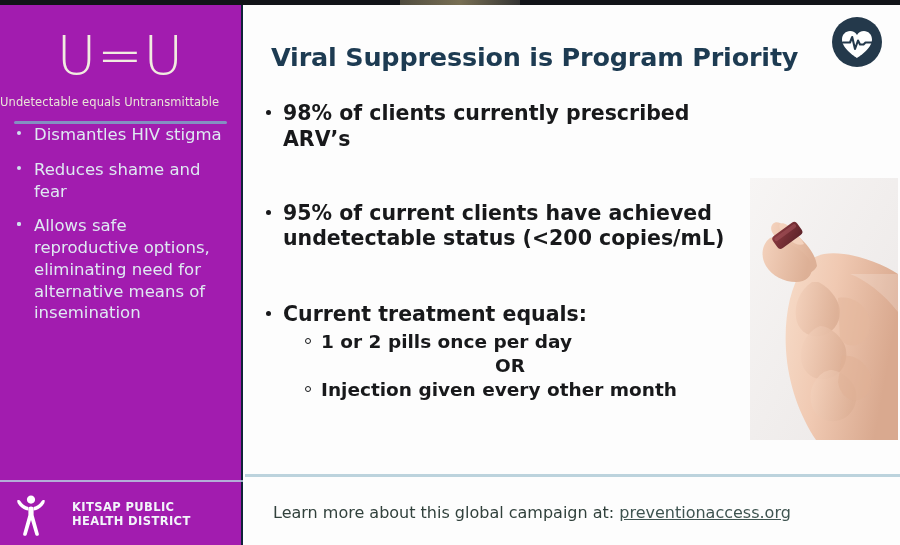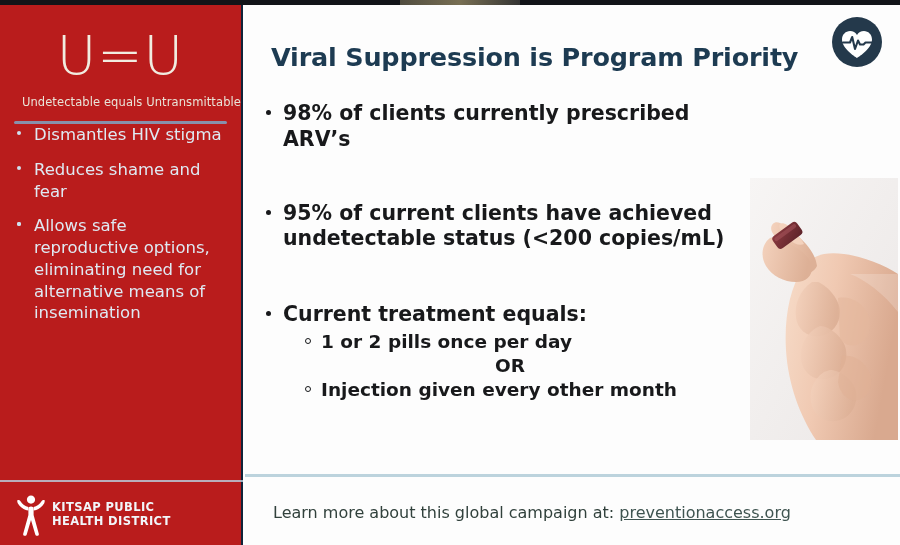--- a/index.html
+++ b/index.html
@@ -20,36 +20,36 @@
   .top-strip .smudge{
     position:absolute;left:400px;top:0;width:120px;height:5px;
     background:linear-gradient(90deg,#5c5747,#8a7f5e,#3a3a38);
     opacity:.85;
   }
 
   
   .sidebar{
     position:absolute;left:0;top:5px;
     width:243px;height:540px;
-    background:#b91c1c;
+    background:#a21caf;
     border-right:2px solid #11243a;
     box-sizing:border-box;
   }
   .uu-logo{
     text-align:center;
     color:#f1ece0;
     font-size:54px;
     font-weight:300;
     letter-spacing:1px;
     line-height:1;
     margin-top:24px;
     font-family:"DejaVu Sans",sans-serif;
   }
   .uu-tagline{
-    text-align:right;
+    text-align:left;
     color:#e9e4d8;
     font-size:11.5px;
     letter-spacing:.1px;
     margin-top:12px;
     font-family:"DejaVu Sans",sans-serif;
   }
   .sb-divider{
     height:3px;background:#7fa5c4;
     margin:12px 14px 0 14px;border-radius:2px;
     opacity:.85;
@@ -72,21 +72,21 @@
     width:4px;height:4px;border-radius:50%;
     background:#cfe0ee;
   }
 
   .sb-footer-divider{
     position:absolute;left:0;bottom:63px;
     width:243px;height:2px;background:#b9d2e2;opacity:.8;
   }
   .kitsap{
     position:absolute;left:14px;bottom:8px;
-    display:flex;align-items:center;gap:4px;justify-content:flex-end;
+    display:flex;align-items:center;gap:24px;justify-content:flex-end;
   }
   .kitsap .mark{width:34px;height:46px;display:block;}
   .kitsap .words{
     color:#f2f6fa;font-size:11.5px;line-height:1.25;
     letter-spacing:.4px;font-weight:700;
     font-family:"DejaVu Sans",sans-serif;
   }
 
   
   .main{

